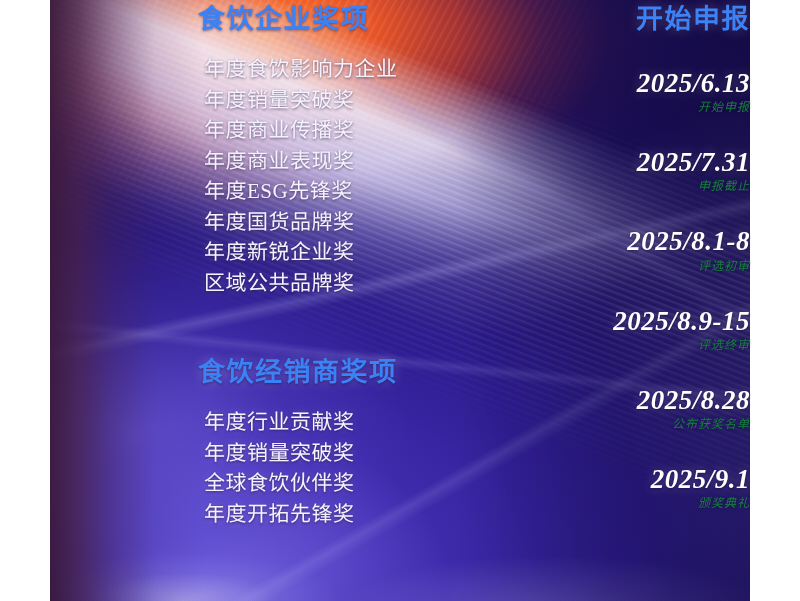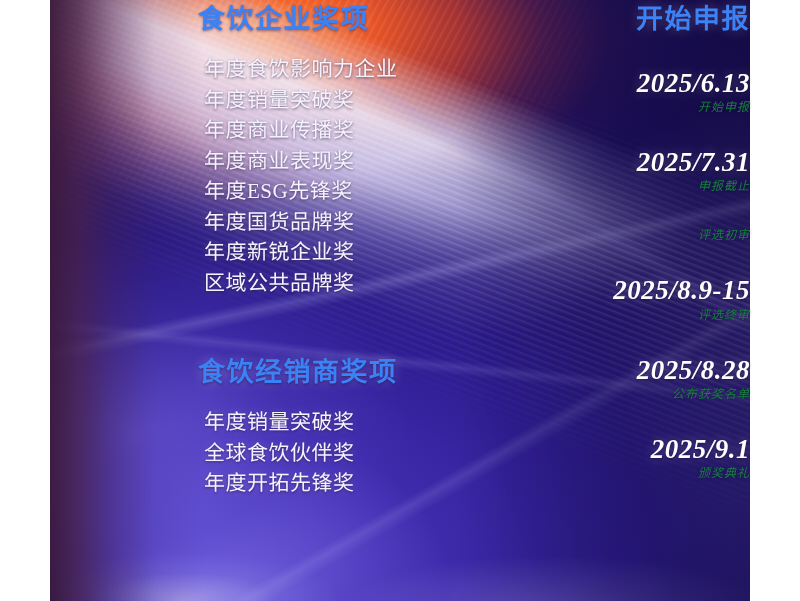--- a/index.html
+++ b/index.html
@@ -256,20 +256,21 @@
       <li class="award-item">年度商业表现奖</li>
       <li class="award-item">年度ESG先锋奖</li>
       <li class="award-item">年度国货品牌奖</li>
       <li class="award-item">年度新锐企业奖</li>
       <li class="award-item">区域公共品牌奖</li>
     </ul>
 
     <div id="title-dealer" class="section-title">食饮经销商奖项</div>
 
     <ul id="list-dealer" class="award-list">
+      <li class="award-item">年度行业贡献奖</li>
       <li class="award-item">年度销量突破奖</li>
       <li class="award-item">全球食饮伙伴奖</li>
       <li class="award-item">年度开拓先锋奖</li>
     </ul>
 
   </div>
 
   <div class="col-right">
 
     <div id="title-process" class="section-title">开始申报</div>
@@ -280,20 +281,21 @@
         <div class="tl-date">2025/6.13</div>
         <div class="tl-label">开始申报</div>
       </div>
 
       <div class="tl-entry">
         <div class="tl-date">2025/7.31</div>
         <div class="tl-label">申报截止</div>
       </div>
 
       <div class="tl-entry">
+        <div class="tl-date">2025/8.1-8</div>
         <div class="tl-label">评选初审</div>
       </div>
 
       <div class="tl-entry">
         <div class="tl-date">2025/8.9-15</div>
         <div class="tl-label">评选终审</div>
       </div>
 
       <div class="tl-entry">
         <div class="tl-date">2025/8.28</div>

